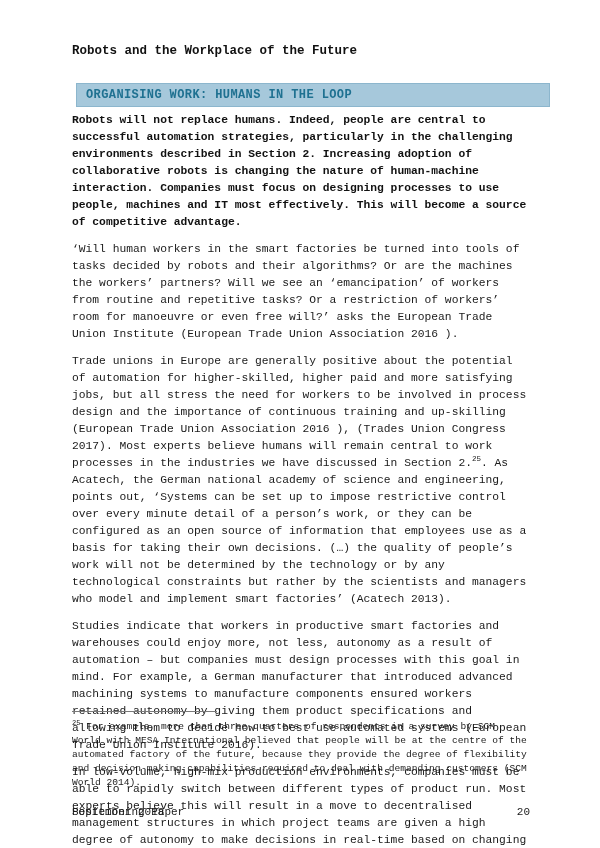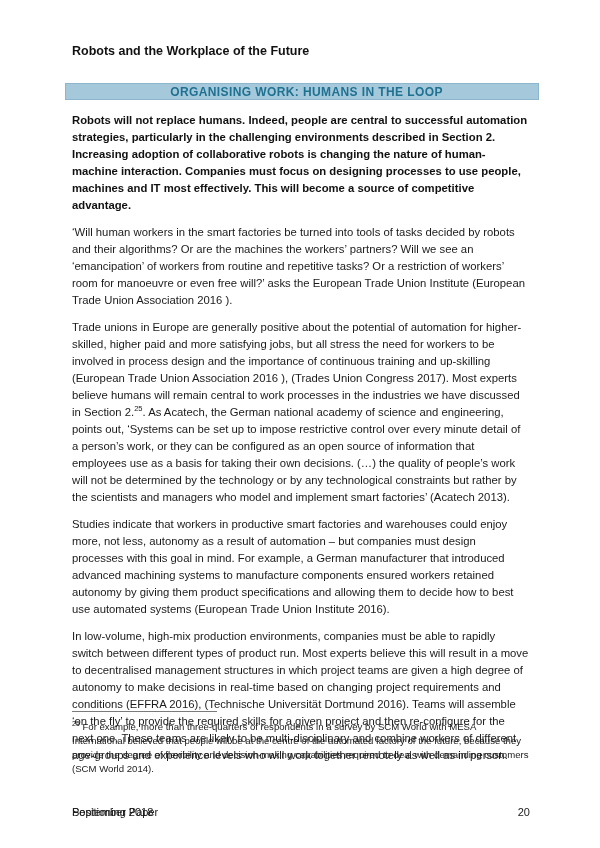--- a/index.html
+++ b/index.html
@@ -5,46 +5,45 @@
   html, body {
     margin: 0;
     padding: 0;
     background: #ffffff;
   }
   .page {
     position: relative;
     width: 600px;
     height: 848px;
     background: #ffffff;
-    font-family: Liberation Sans, sans-serif;
+    font-family: Liberation Mono, monospace;
     color: #1a1a1a;
     overflow: hidden;
   }
   .doc-header {
     position: absolute;
     top: 44px;
     left: 72px;
     right: 63px;
     font-size: 12.5px;
     font-weight: bold;
     color: #111;
   }
   .section-banner {
     position: absolute;
     top: 83px;
-    left: 65px;
+    left: 76px;
     width: 474px;
     box-sizing: border-box;
-    height: 17px;
+    height: 24px;
     background: var(--banner-bg, #a6c8db);
     border: 1px solid var(--banner-border, #8cb6cd);
     display: flex;
     align-items: center;
     padding-left: 9px;
-    justify-content: center;
   }
   .section-banner .banner-text {
     font-size: 12px;
     font-weight: bold;
     letter-spacing: 0.4px;
     color: var(--banner-text, #1f7191);
   }
   .body-copy {
     position: absolute;
     top: 112px;

